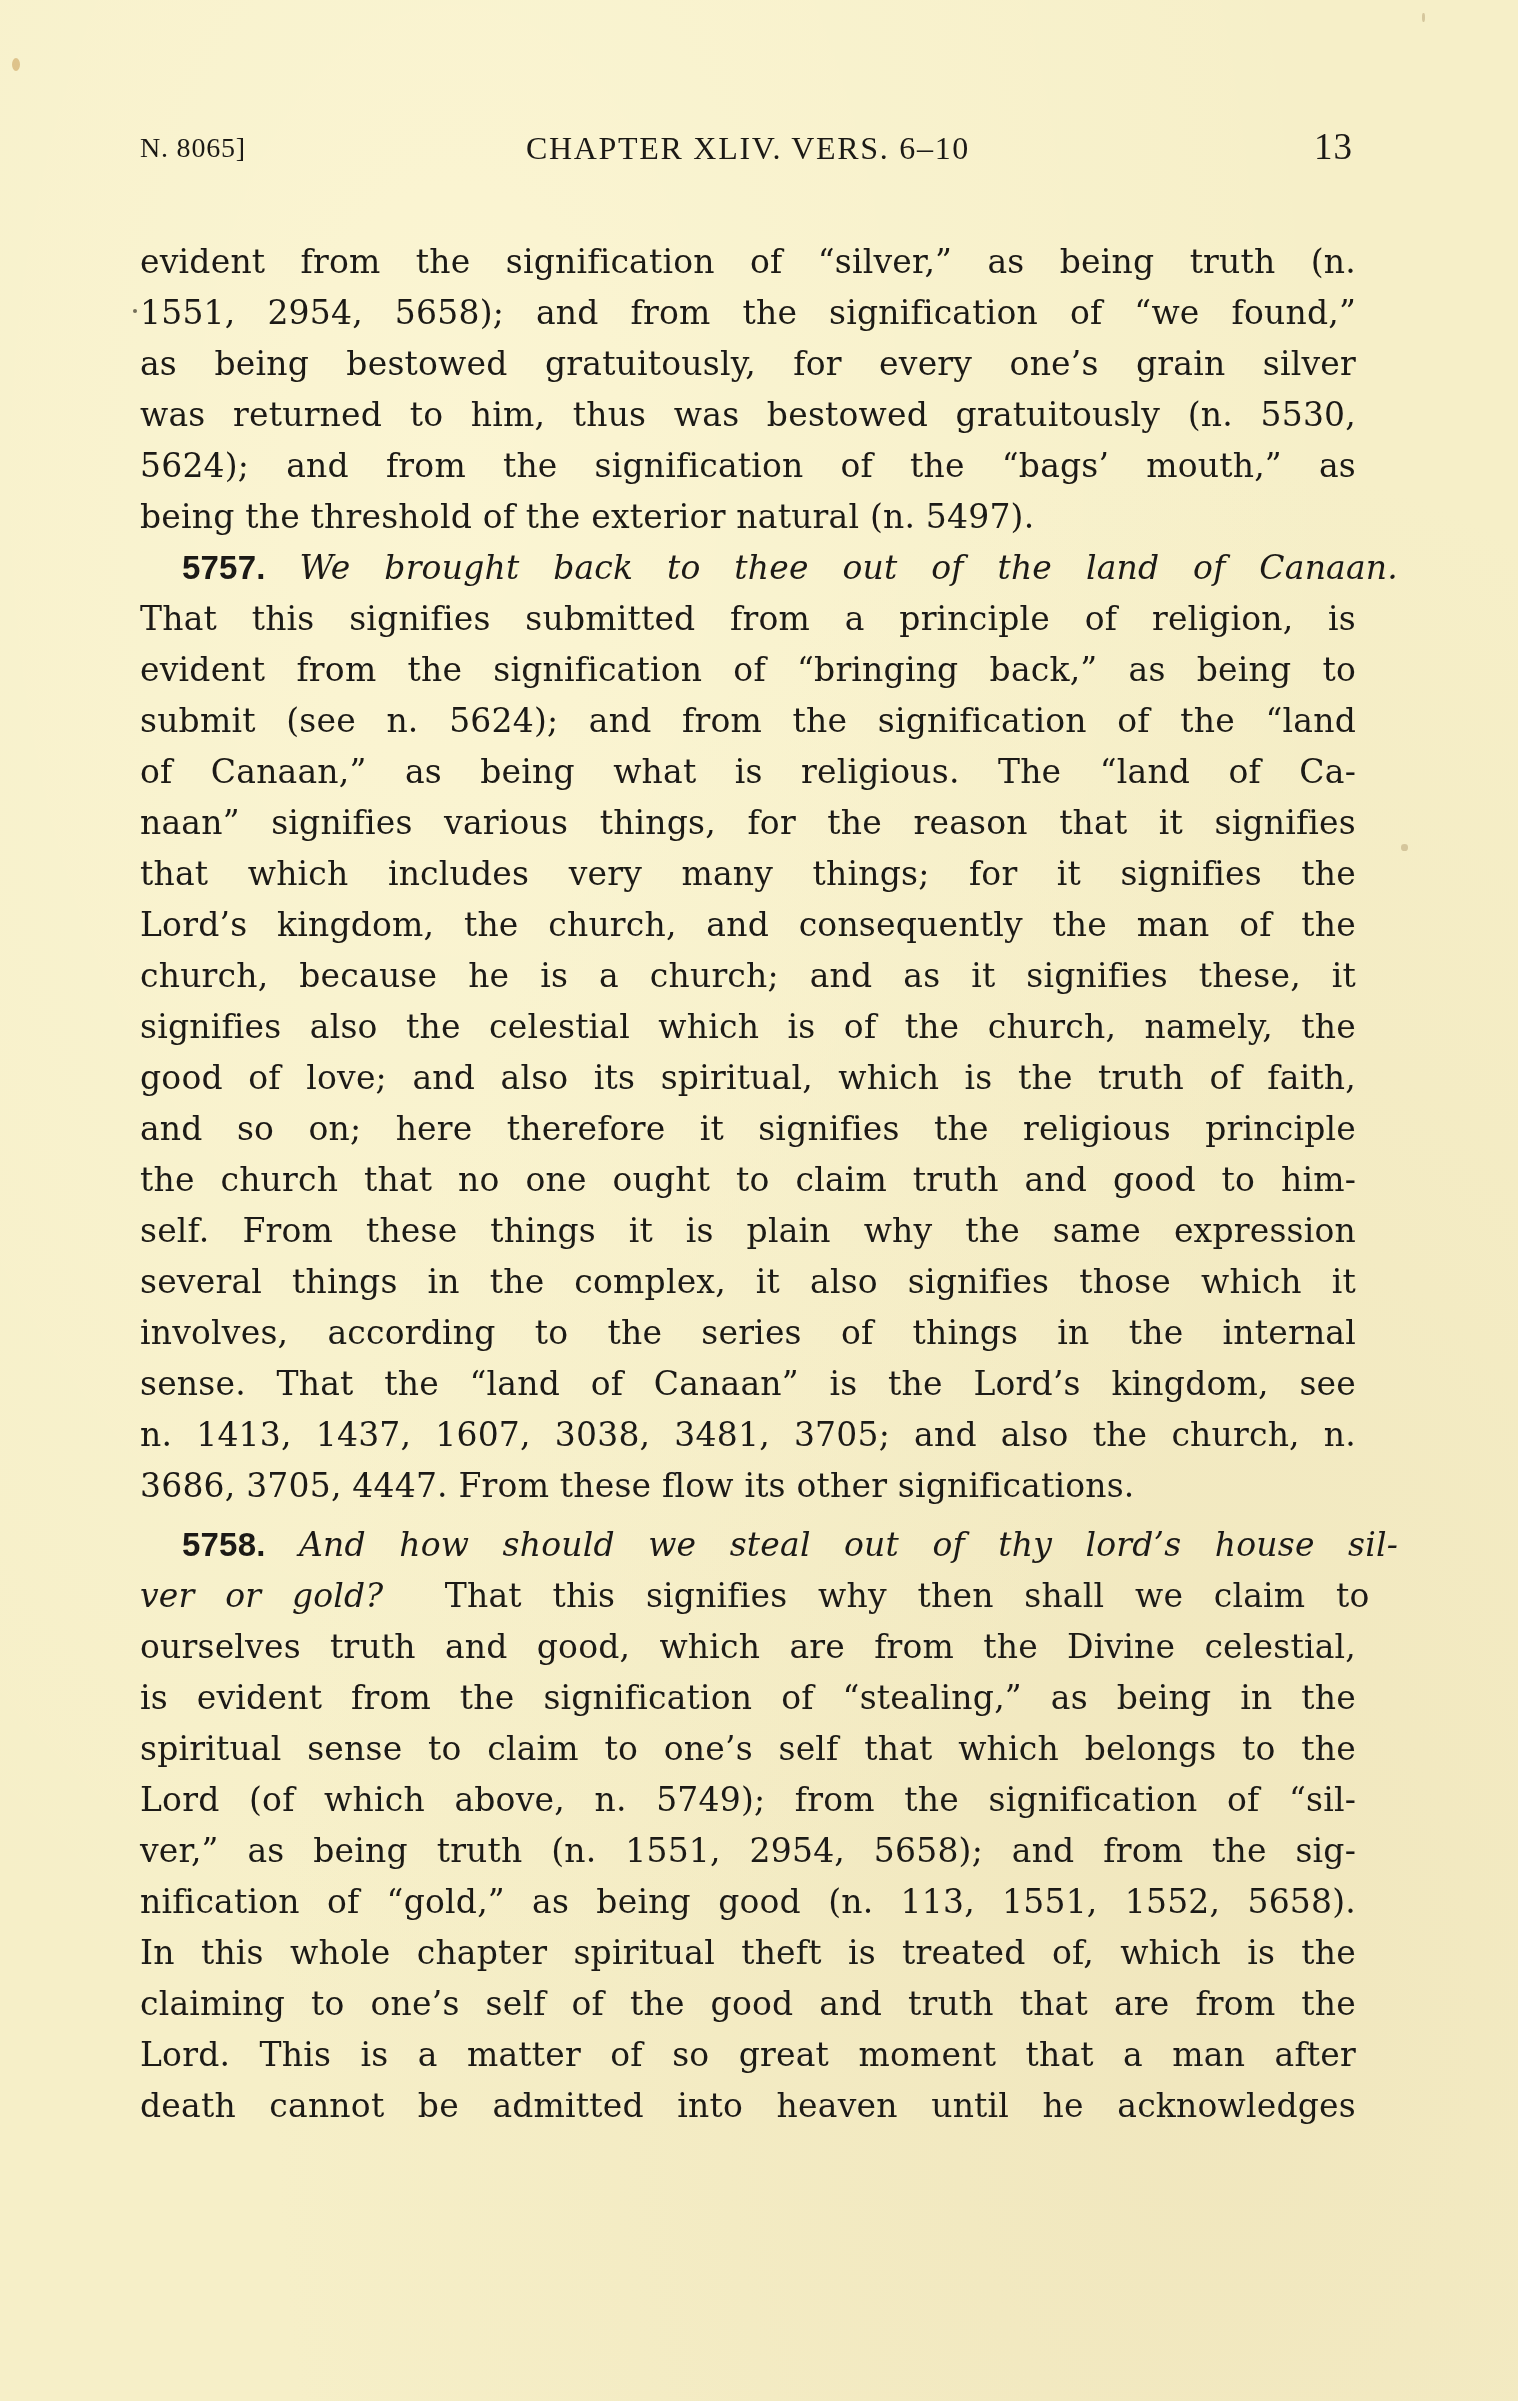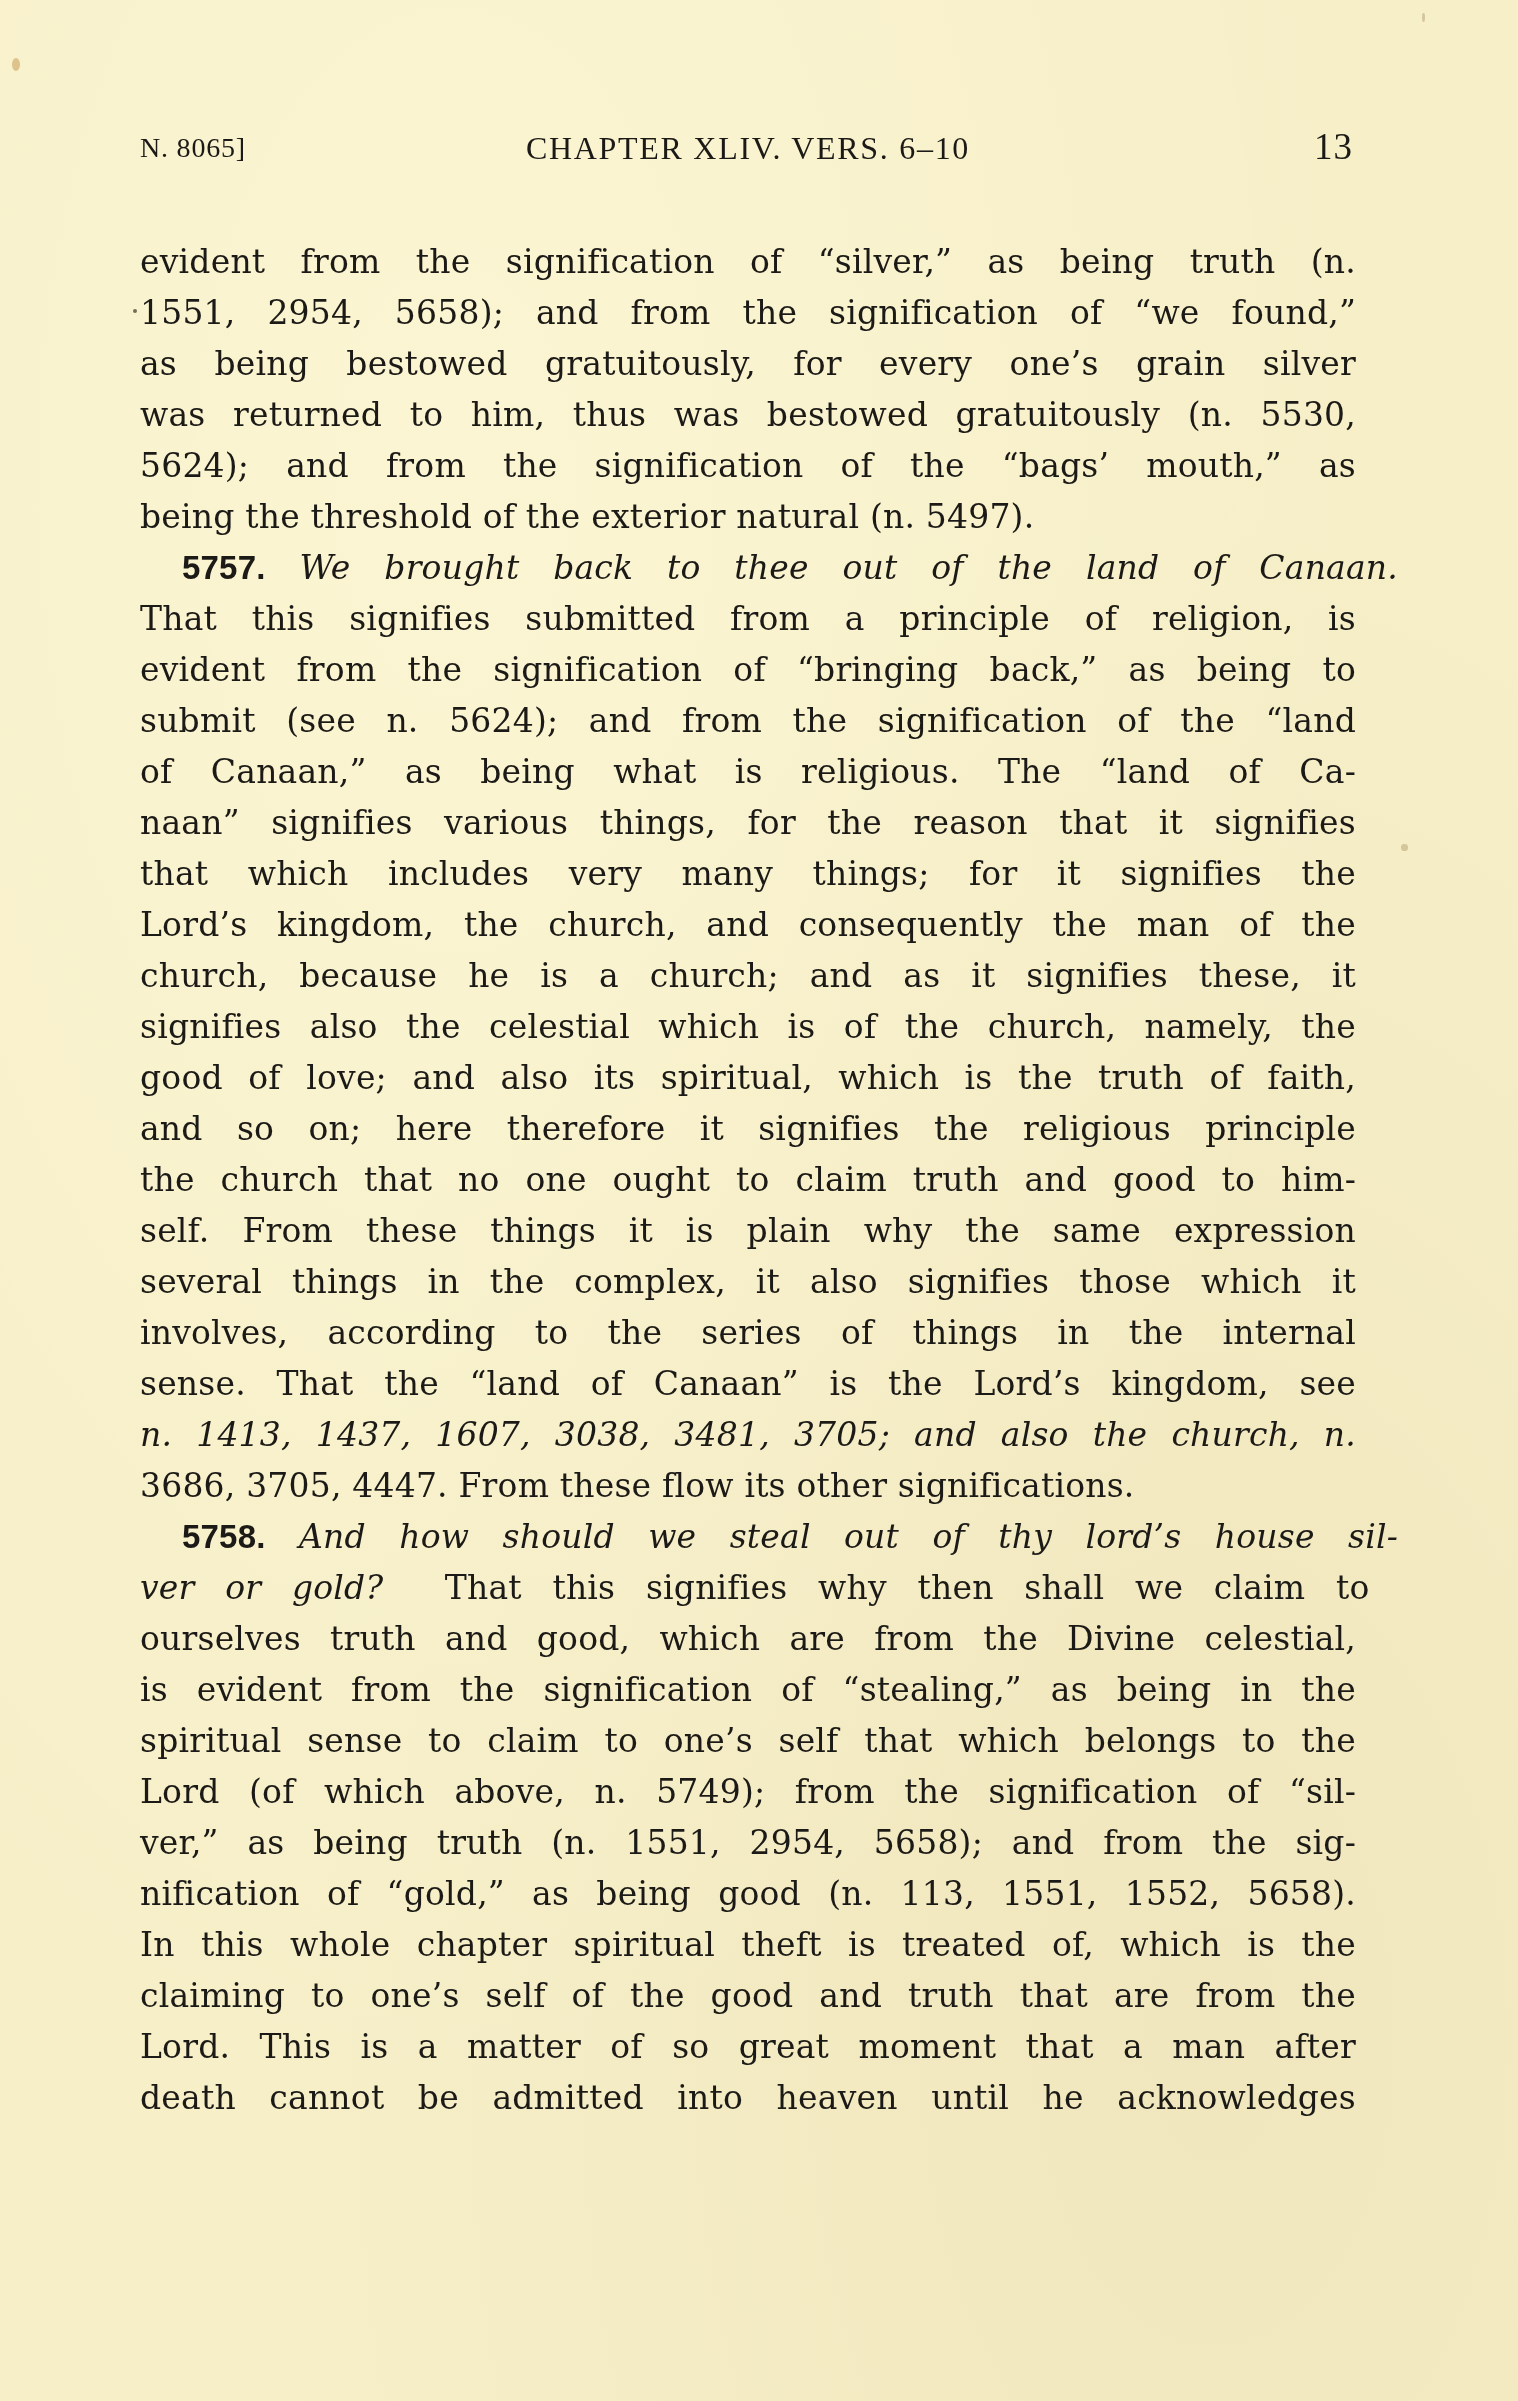--- a/index.html
+++ b/index.html
@@ -96,26 +96,26 @@
       <span class="line" style="display: block; width: 1216px; word-spacing: 18.3px;">Lord’s kingdom, the church, and consequently the man of the</span>
       <span class="line" style="display: block; width: 1216px; word-spacing: 19.7px;">church, because he is a church; and as it signifies these, it</span>
       <span class="line" style="display: block; width: 1216px; word-spacing: 17px;">signifies also the celestial which is of the church, namely, the</span>
       <span class="line" style="display: block; width: 1216px; word-spacing: 14.3px;">good of love; and also its spiritual, which is the truth of faith,</span>
       <span class="line" style="display: block; width: 1216px; word-spacing: 23px;">and so on; here therefore it signifies the religious principle</span>
       <span class="line" style="display: block; width: 1216px; word-spacing: 14.6px;">the church that no one ought to claim truth and good to him-</span>
       <span class="line" style="display: block; width: 1216px; word-spacing: 19.6px;">self.  From these things it is plain why the same expression</span>
       <span class="line" style="display: block; width: 1216px; word-spacing: 18.6px;">several things in the complex, it also signifies those which it</span>
       <span class="line" style="display: block; width: 1216px; word-spacing: 28px;">involves, according to the series of things in the internal</span>
       <span class="line" style="display: block; width: 1216px; word-spacing: 17.6px;">sense.  That the “land of Canaan” is the Lord’s kingdom, see</span>
-      <span class="line" style="display: block; width: 1216px; word-spacing: 12.8px; font-style: italic;">n. 1413, 1437, 1607, 3038, 3481, 3705; and also the church, n.</span>
+      <span class="line" style="display: block; width: 1216px; word-spacing: 12.8px;">n. 1413, 1437, 1607, 3038, 3481, 3705; and also the church, n.</span>
       <span class="line last">3686, 3705, 4447.  From these flow its other significations.</span>
     </div>
 
     <div>
-      <span class="line indent" style="display: block; width: 1216px; word-spacing: 16.4px;"><span class="para-num">5758.</span> <span class="ital">And how should we steal out of thy lord’s house sil-</span></span>
+      <span class="line indent" style="display: block; width: 1216px; word-spacing: 16.4px; margin-top: 8px;"><span class="para-num">5758.</span> <span class="ital">And how should we steal out of thy lord’s house sil-</span></span>
       <span class="line" style="display: block; width: 1216px; word-spacing: 20px;"><span class="ital">ver or gold?</span>&nbsp; <span>That this signifies why then shall we claim to</span></span>
       <span class="line" style="display: block; width: 1216px; word-spacing: 18px;">ourselves truth and good, which are from the Divine celestial,</span>
       <span class="line" style="display: block; width: 1216px; word-spacing: 17.6px;">is evident from the signification of “stealing,” as being in the</span>
       <span class="line" style="display: block; width: 1216px; word-spacing: 14.4px;">spiritual sense to claim to one’s self that which belongs to the</span>
       <span class="line" style="display: block; width: 1216px; word-spacing: 18px;">Lord (of which above, n. 5749); from the signification of “sil-</span>
       <span class="line" style="display: block; width: 1216px; word-spacing: 17.5px;">ver,” as being truth (n. 1551, 2954, 5658); and from the sig-</span>
       <span class="line" style="display: block; width: 1216px; word-spacing: 16px;">nification of “gold,” as being good (n. 113, 1551, 1552, 5658).</span>
       <span class="line" style="display: block; width: 1216px; word-spacing: 15px;">In this whole chapter spiritual theft is treated of, which is the</span>
       <span class="line" style="display: block; width: 1216px; word-spacing: 14.8px;">claiming to one’s self of the good and truth that are from the</span>
       <span class="line" style="display: block; width: 1216px; word-spacing: 17px;">Lord.  This is a matter of so great moment that a man after</span>

